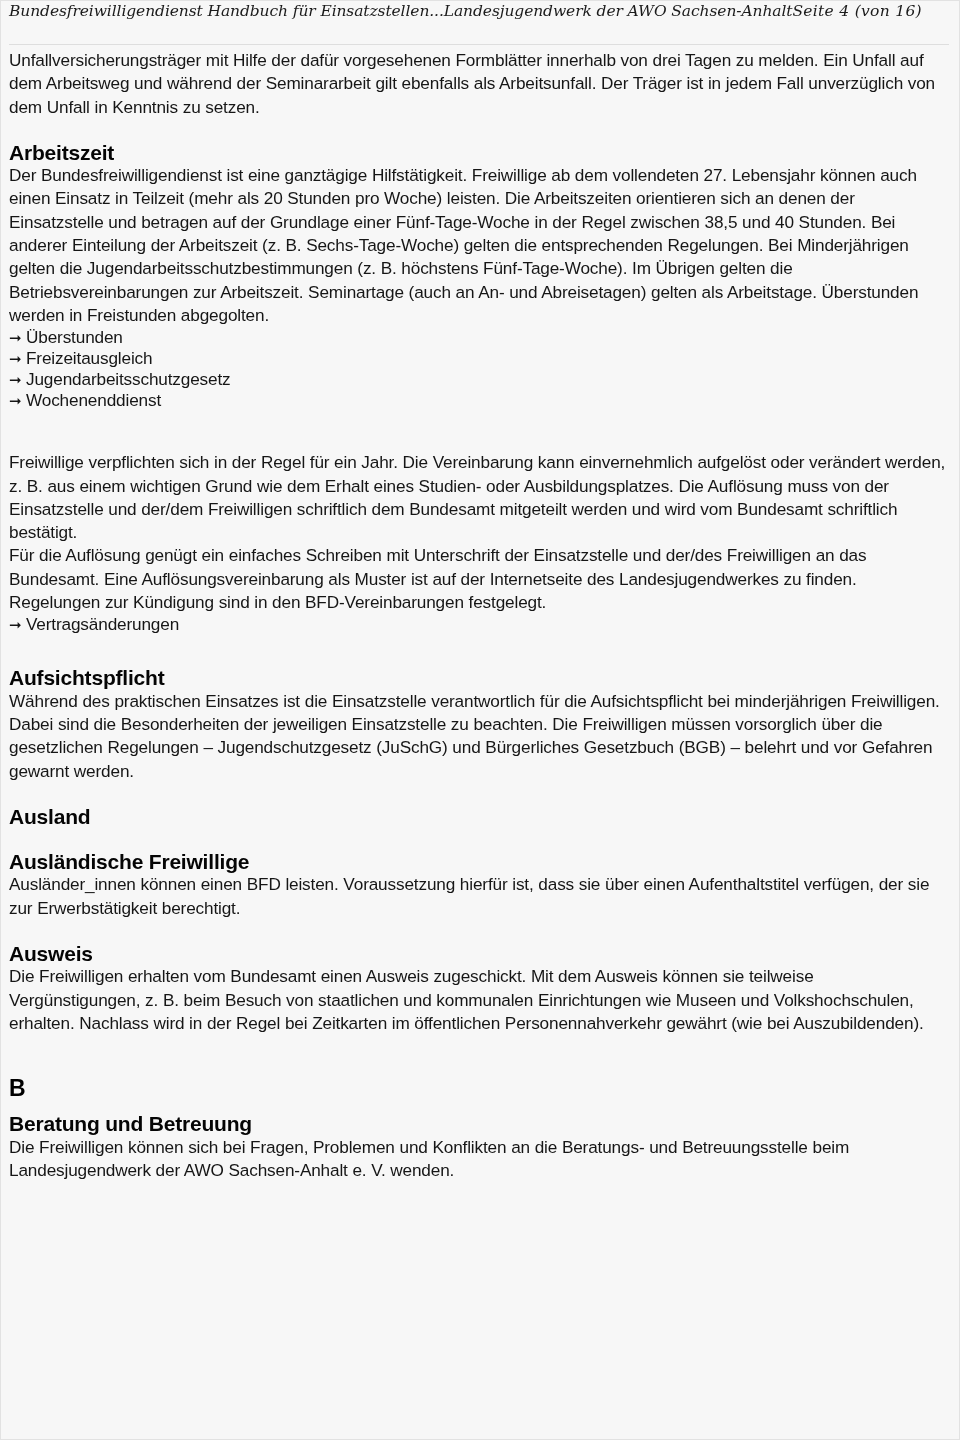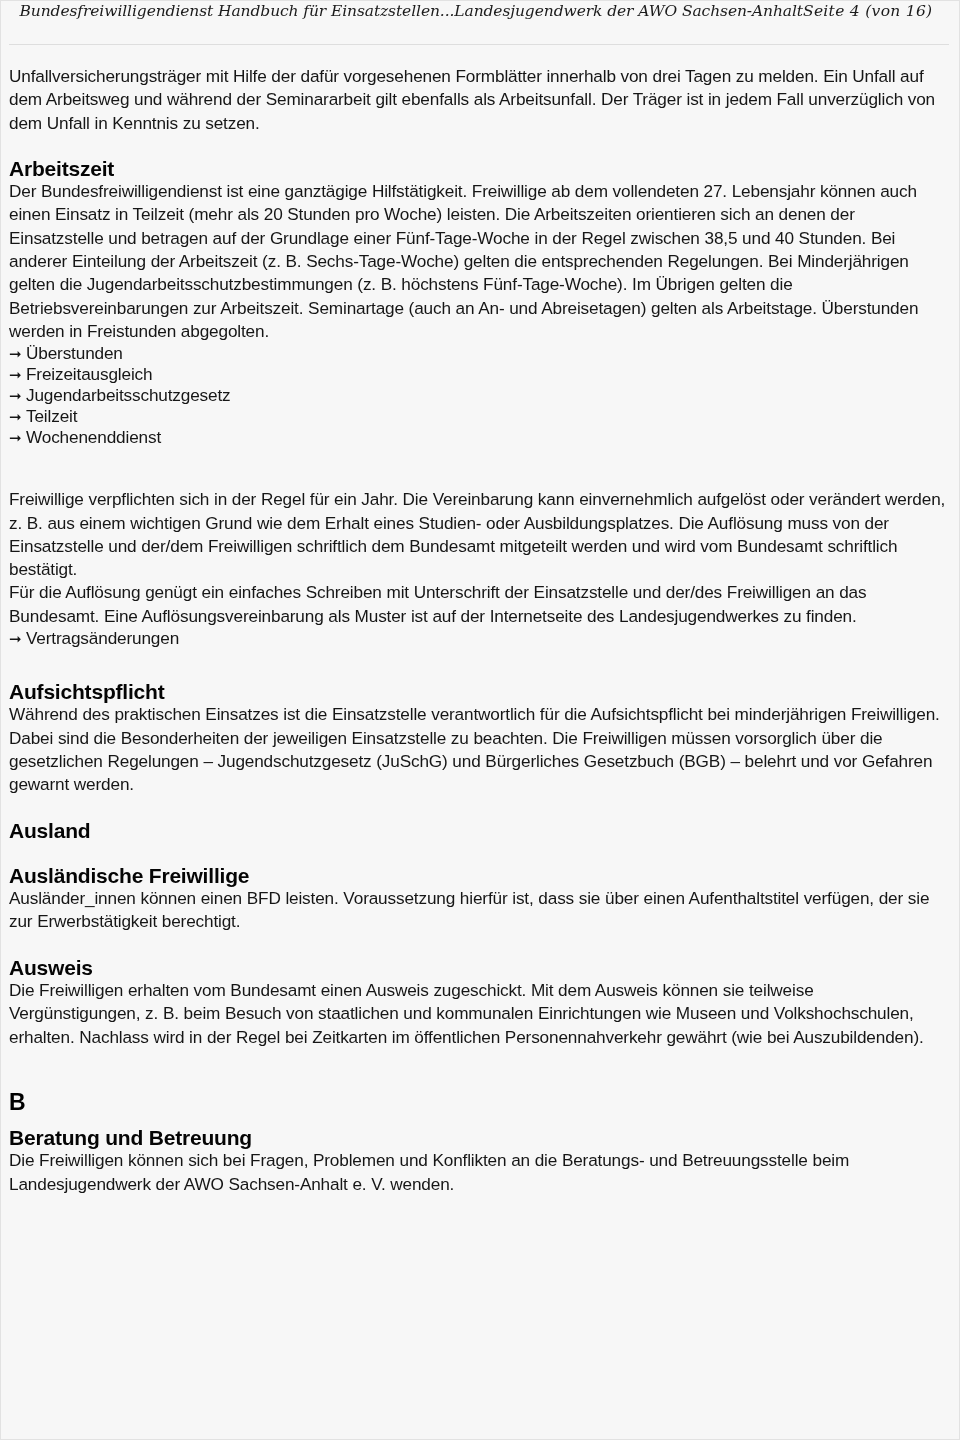--- a/index.html
+++ b/index.html
@@ -27,21 +27,21 @@
     box-sizing: border-box;
     padding: 0 10px 0 8px;
   }
 
   
   .doc-header {
     position: relative;
     height: 24px;
     display: flex;
     align-items: flex-start;
-    justify-content: center;
+    justify-content: flex-start;
     font-family: "DejaVu Serif", "Liberation Serif", serif;
     font-style: italic;
     font-size: 15.5px;
     line-height: 20px;
     color: #1b1b1b;
     white-space: nowrap;
     letter-spacing: -0.1px;
   }
   .doc-header .hdr-left { }
   .doc-header .hdr-right {
@@ -49,21 +49,21 @@
     letter-spacing: 0.3px;
   }
   .header-rule {
     height: 0;
     border-top: 1px solid #dedede;
     margin: 19px 0 0 0;
   }
 
   
   .content {
-    margin-top: 20px;
+    margin-top: 4px;
     color: #161616;
   }
   p.para {
     margin: 0;
     font-size: 17.2px;
     line-height: 23.3px;
     letter-spacing: -0.15px;
     word-spacing: 0.1px;
     text-align: left;
   }
@@ -123,28 +123,28 @@
       <p class="para">Unfallversicherungsträger mit Hilfe der dafür vorgesehenen Formblätter innerhalb von drei Tagen zu melden. Ein Unfall auf dem Arbeitsweg und während der Seminararbeit gilt ebenfalls als Arbeitsunfall. Der Träger ist in jedem Fall unverzüglich von dem Unfall in Kenntnis zu setzen.</p>
 
       <div class="spacer-block gap-md"></div>
 
       <h3 class="head">Arbeitszeit</h3>
       <p class="para">Der Bundesfreiwilligendienst ist eine ganztägige Hilfstätigkeit. Freiwillige ab dem vollendeten 27. Lebensjahr können auch einen Einsatz in Teilzeit (mehr als 20 Stunden pro Woche) leisten. Die Arbeitszeiten orientieren sich an denen der Einsatzstelle und betragen auf der Grundlage einer Fünf-Tage-Woche in der Regel zwischen 38,5 und 40 Stunden. Bei anderer Einteilung der Arbeitszeit (z. B. Sechs-Tage-Woche) gelten die entsprechenden Regelungen. Bei Minderjährigen gelten die Jugendarbeitsschutzbestimmungen (z. B. höchstens Fünf-Tage-Woche). Im Übrigen gelten die Betriebsvereinbarungen zur Arbeitszeit. Seminartage (auch an An- und Abreisetagen) gelten als Arbeitstage. Überstunden werden in Freistunden abgegolten.</p>
       <ul class="arrow-list">
         <li><span class="arrow">➞</span><span>Überstunden</span></li>
         <li><span class="arrow">➞</span><span>Freizeitausgleich</span></li>
         <li><span class="arrow">➞</span><span>Jugendarbeitsschutzgesetz</span></li>
-        <li><span class="arrow">➞</span><span>Teilzeit</span></li>
         <li><span class="arrow">➞</span><span>Wochenenddienst</span></li>
       </ul>
 
       <div class="spacer-block gap-xl"></div>
 
       <p class="para">Freiwillige verpflichten sich in der Regel für ein Jahr. Die Vereinbarung kann einvernehmlich aufgelöst oder verändert werden, z. B. aus einem wichtigen Grund wie dem Erhalt eines Studien- oder Ausbildungsplatzes. Die Auflösung muss von der Einsatzstelle und der/dem Freiwilligen schriftlich dem Bundesamt mitgeteilt werden und wird vom Bundesamt schriftlich bestätigt.</p>
       <p class="para">Für die Auflösung genügt ein einfaches Schreiben mit Unterschrift der Einsatzstelle und der/des Freiwilligen an das Bundesamt. Eine Auflösungsvereinbarung als Muster ist auf der Internetseite des Landesjugendwerkes zu finden.</p>
+      <p class="para">Regelungen zur Kündigung sind in den BFD-Vereinbarungen festgelegt.</p>
       <ul class="arrow-list">
         <li><span class="arrow">➞</span><span>Vertragsänderungen</span></li>
       </ul>
 
       <div class="spacer-block gap-lg"></div>
 
       <h3 class="head">Aufsichtspflicht</h3>
       <p class="para">Während des praktischen Einsatzes ist die Einsatzstelle verantwortlich für die Aufsichtspflicht bei minderjährigen Freiwilligen. Dabei sind die Besonderheiten der jeweiligen Einsatzstelle zu beachten. Die Freiwilligen müssen vorsorglich über die gesetzlichen Regelungen – Jugendschutzgesetz (JuSchG) und Bürgerliches Gesetzbuch (BGB) – belehrt und vor Gefahren gewarnt werden.</p>
 
       <div class="spacer-block gap-md"></div>

